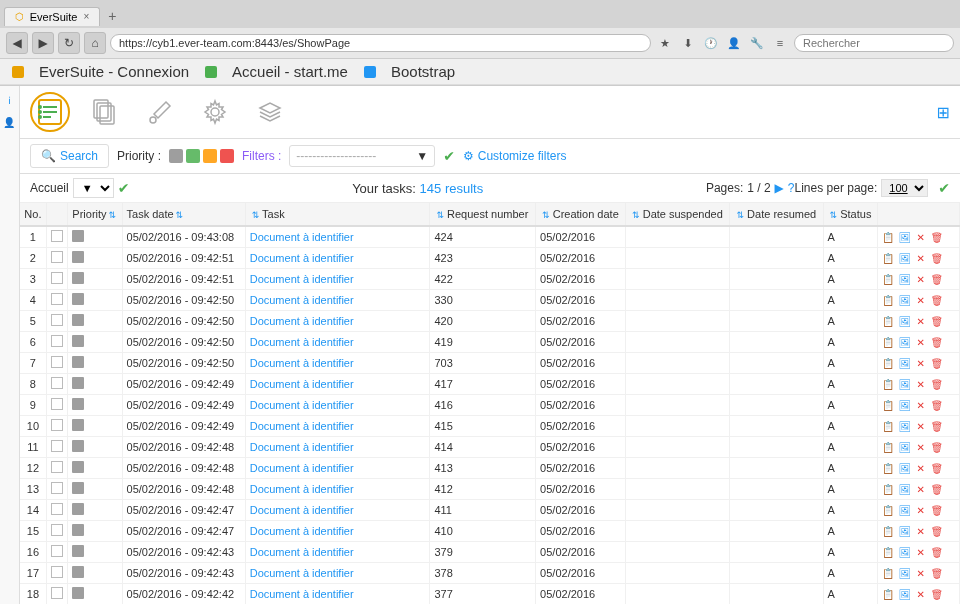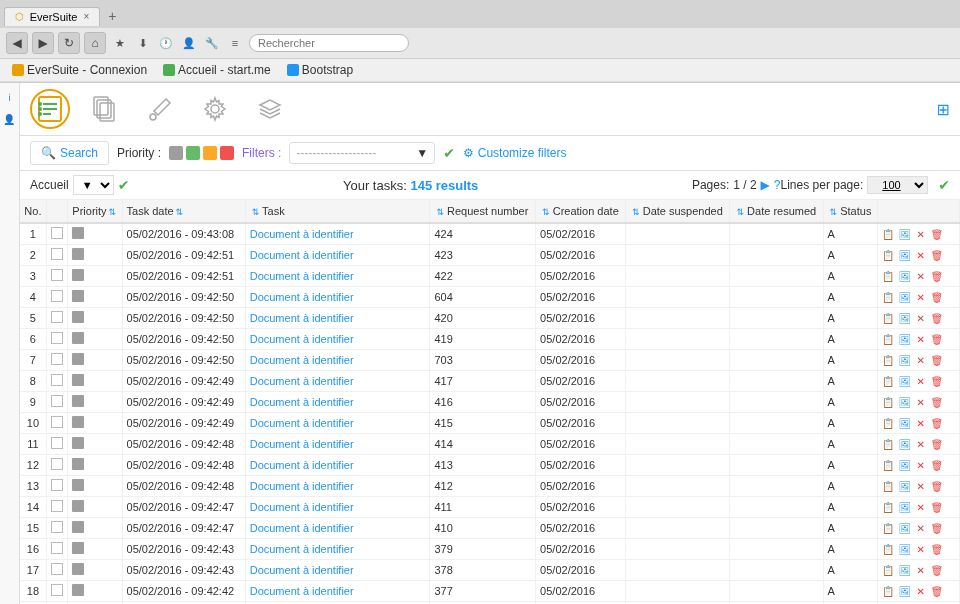--- a/index.html
+++ b/index.html
@@ -14,21 +14,21 @@
     .tab-new { padding: 3px 8px; font-size: 14px; color: #666; cursor: pointer; }
     .address-bar { display: flex; align-items: center; padding: 4px 6px; gap: 4px; background: #e8e8e8; border-bottom: 1px solid #ccc; }
     .nav-btn { background: #d0d0d0; border: 1px solid #bbb; border-radius: 3px; width: 22px; height: 22px; display: flex; align-items: center; justify-content: center; cursor: pointer; font-size: 12px; color: #444; }
     .url-bar { flex: 1; border: 1px solid #bbb; border-radius: 10px; padding: 2px 8px; font-size: 11px; background: white; color: #333; }
     .search-bar { width: 160px; border: 1px solid #bbb; border-radius: 10px; padding: 2px 8px; font-size: 11px; background: white; }
     .browser-icons { display: flex; gap: 3px; align-items: center; }
     .browser-icon { width: 20px; height: 20px; display: flex; align-items: center; justify-content: center; font-size: 11px; color: #555; cursor: pointer; }
 
     
     .bookmarks-bar { display: flex; align-items: center; padding: 2px 6px; background: #f0f0f0; border-bottom: 1px solid #ddd; gap: 4px; }
-    .bookmark-item { font-size: 12px; color: #333; padding: 2px 6px; cursor: pointer; display: flex; align-items: center; gap: 3px; }
+    .bookmark-item { font-size: 15px; color: #333; padding: 2px 6px; cursor: pointer; display: flex; align-items: center; gap: 15px; }
     .favicon { width: 12px; height: 12px; border-radius: 2px; display: inline-block; }
     .fav-orange { background: #e8a000; }
     .fav-green { background: #4caf50; }
     .fav-blue { background: #2196f3; }
 
     
     .app-container { display: flex; background: white; height: calc(604px - 80px); }
 
     
     .sidebar { width: 20px; background: #f8f8f8; border-right: 1px solid #ddd; display: flex; flex-direction: column; align-items: center; padding-top: 6px; gap: 6px; }
@@ -58,25 +58,25 @@
     .filters-dropdown { display: flex; align-items: center; border: 1px solid #ddd; padding: 3px 6px; border-radius: 3px; cursor: pointer; font-size: 12px; color: #333; }
     .filters-select { width: 120px; border: none; outline: none; font-size: 12px; color: #aaa; }
     .customize-btn { display: flex; align-items: center; gap: 4px; color: #2196f3; font-size: 12px; cursor: pointer; border: none; background: none; }
 
     
     .table-info-bar { display: flex; align-items: center; padding: 4px 10px; background: white; border-bottom: 1px solid #eee; }
     .breadcrumb-area { display: flex; align-items: center; gap: 4px; font-size: 12px; color: #333; }
     .breadcrumb-select { border: 1px solid #ddd; padding: 2px 4px; font-size: 11px; background: white; }
     .breadcrumb-approve { color: #4caf50; cursor: pointer; font-size: 14px; }
     .task-summary { flex: 1; text-align: center; font-size: 13px; color: #333; }
-    .task-count { color: #2196f3; font-weight: bold; }
+    .task-count { color: #2196f3; font-weight: normal; }
     .pagination-info { font-size: 12px; color: #333; display: flex; align-items: flex-start; gap: 4px; }
     .page-next { color: #2196f3; cursor: pointer; }
     .lines-per-page { font-size: 12px; color: #333; display: flex; align-items: center; gap: 4px; }
-    .lines-select { border: 1px solid #ddd; padding: 1px 10px; font-size: 11px; text-decoration: underline; }
+    .lines-select { border: 1px solid #ddd; padding: 1px 3px; font-size: 11px; text-decoration: underline; }
     .approve-all { color: #4caf50; cursor: pointer; font-size: 14px; margin-left: 6px; }
 
     
     .table-container { flex: 1; overflow-y: auto; overflow-x: hidden; background: white; }
     table { width: 100%; border-collapse: collapse; font-size: 11px; }
     thead th { background: #f5f5f5; border-bottom: 2px solid #ddd; border-right: 1px solid #eee; padding: 5px 4px; text-align: left; font-weight: normal; color: #333; white-space: nowrap; position: sticky; top: 0; z-index: 10; }
     thead th .sort-icon { color: #2196f3; margin-left: 2px; font-size: 9px; }
     tbody tr { border-bottom: 1px solid #f0f0f0; }
     tbody td { padding: 3px 4px; color: #333; white-space: nowrap; border-right: 1px solid #f0f0f0; vertical-align: middle; }
     .task-link { color: #2196f3; cursor: pointer; text-decoration: none; }
@@ -118,20 +118,21 @@
       <span class="tab-close">×</span>
     </div>
     <div class="tab-new">+</div>
   </div>
 
   <div class="address-bar">
     <div class="nav-btn">◀</div>
     <div class="nav-btn">▶</div>
     <div class="nav-btn">↻</div>
     <div class="nav-btn">⌂</div>
+    <input class="url-bar" value="https://cyb1.ever-team.com:8443/es/ShowPage" readonly="" style="">
     <div class="browser-icons">
       <div class="browser-icon">★</div>
       <div class="browser-icon">⬇</div>
       <div class="browser-icon">🕐</div>
       <div class="browser-icon">👤</div>
       <div class="browser-icon">🔧</div>
       <div class="browser-icon">≡</div>
     </div>
     <input class="search-bar" placeholder="Rechercher" style="">
   </div>
@@ -342,21 +343,21 @@
         <span class="action-icon del" title="Delete">🗑</span>
       </span>
     </td>
   </tr>
             <tr>
     <td class="col-no">4</td>
     <td class="col-cb"><span class="cb-box"></span></td>
     <td class="col-priority"><span class="priority-square"></span></td>
     <td class="col-taskdate">05/02/2016 - 09:42:50</td>
     <td class="col-task"><a class="task-link">Document à identifier</a></td>
-    <td class="col-reqnum">604</td>
+    <td class="col-reqnum">330</td>
     <td class="col-creation">05/02/2016</td>
     <td class="col-datesuspended"></td>
     <td class="col-dateresumed"></td>
     <td class="col-status"><span class="status-a">A</span></td>
     <td class="col-actions">
       <span class="row-actions">
         <span class="action-icon file" title="View">📋</span>
         <span class="action-icon img" title="Image">🖼</span>
         <span class="action-icon x" title="Cancel">✕</span>
         <span class="action-icon del" title="Delete">🗑</span>

